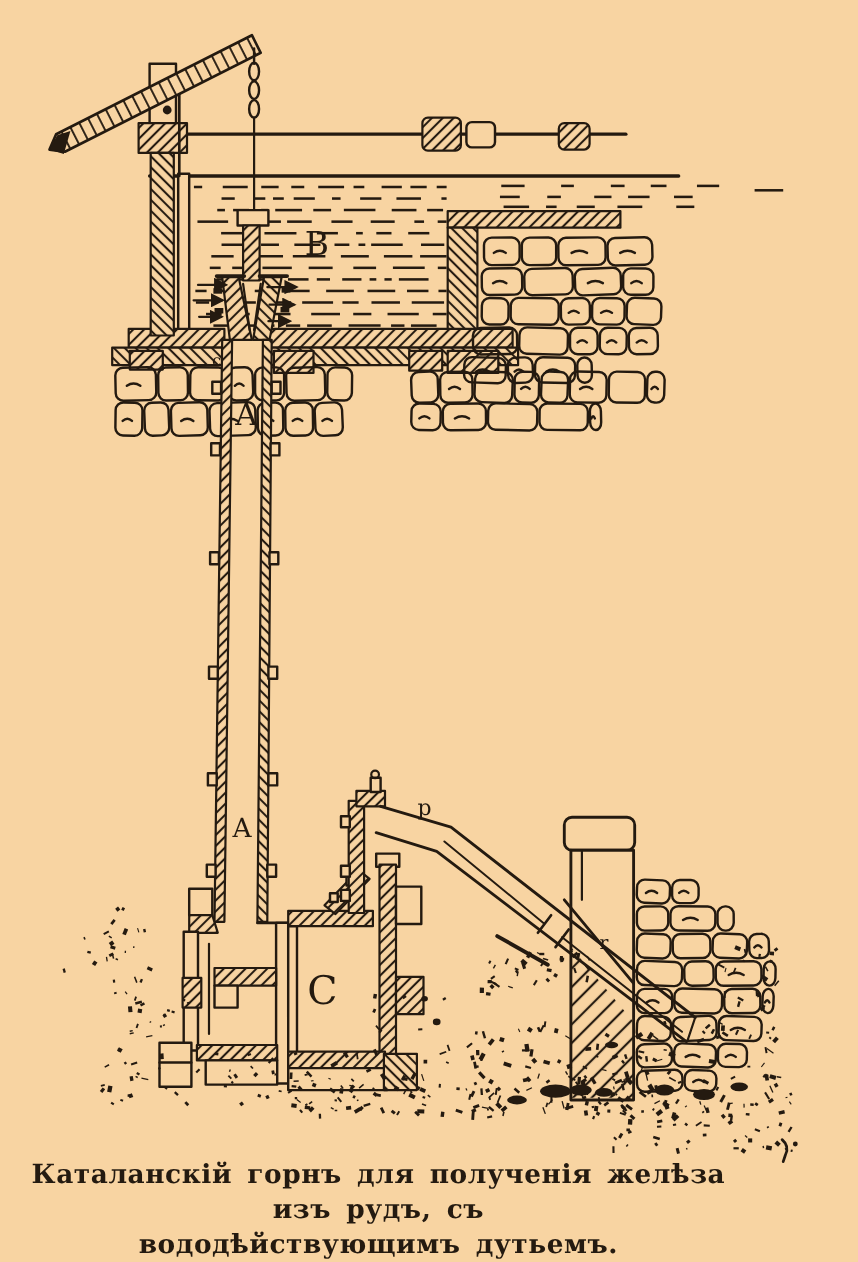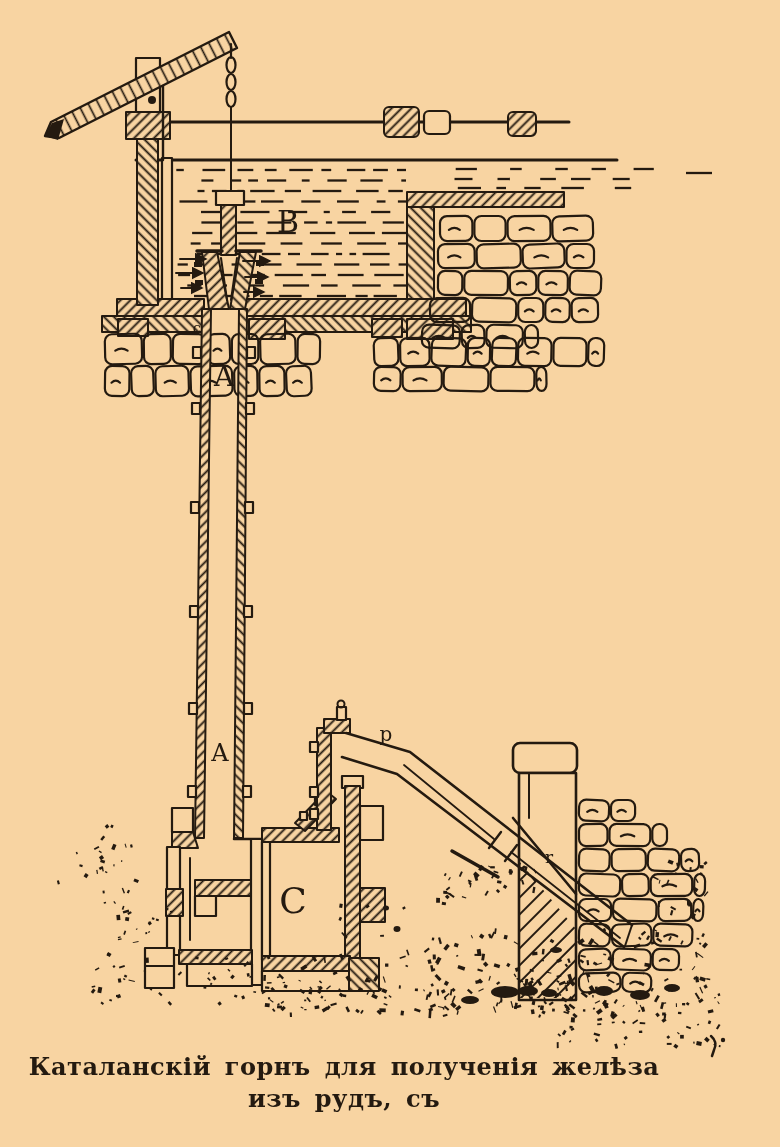--- a/index.html
+++ b/index.html
@@ -909,13 +909,14 @@
     </g>
 
   <g>
     <path class="nf" d="M711,1036 q7,6 3,14 l-2,6" style="stroke-width:2.5"></path>
     <circle class="inkf" cx="723" cy="1040" r="2.2"></circle>
   </g>
 </svg>
 
 <div class="caption">
   <div>Каталанскій горнъ для полученія желѣза изъ рудъ, съ</div>
+  <div>вододѣйствующимъ дутьемъ.</div>
 </div>
 
 </body></html>

